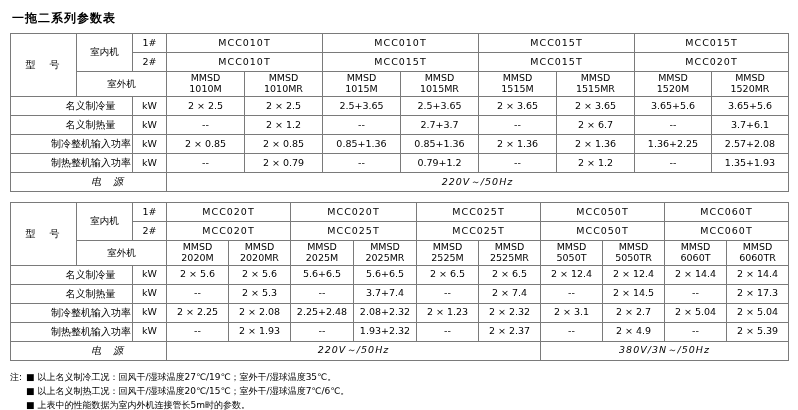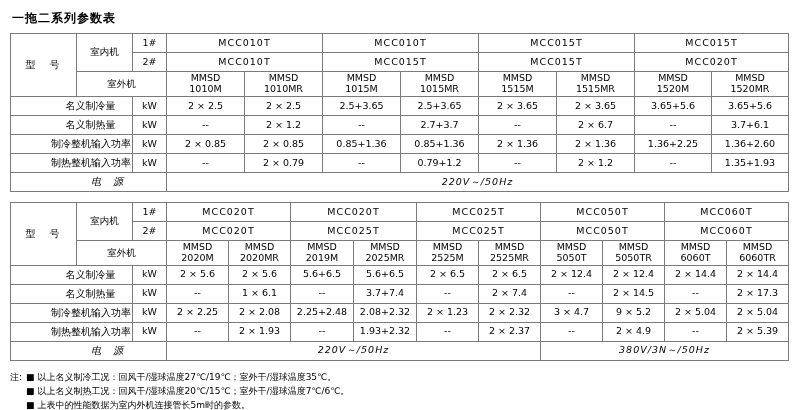--- a/index.html
+++ b/index.html
@@ -155,21 +155,21 @@
       <tr>
         <td colspan="2" class="rowlabel">制冷整机输入功率</td>
         <td class="unit">kW</td>
         <td>2 × 0.85</td>
         <td>2 × 0.85</td>
         <td>0.85+1.36</td>
         <td>0.85+1.36</td>
         <td>2 × 1.36</td>
         <td>2 × 1.36</td>
         <td>1.36+2.25</td>
-        <td>1.36+2.60</td>
+        <td>2.57+2.08</td>
       </tr>
       <tr>
         <td colspan="2" class="rowlabel">制热整机输入功率</td>
         <td class="unit">kW</td>
         <td>--</td>
         <td>2 × 0.79</td>
         <td>--</td>
         <td>0.79+1.2</td>
         <td>--</td>
         <td>2 × 1.2</td>
@@ -223,21 +223,21 @@
         <td class="mmsd">
           <span>MMSD</span><br>
           <span>2020M</span>
         </td>
         <td class="mmsd">
           <span>MMSD</span><br>
           <span>2020MR</span>
         </td>
         <td class="mmsd">
           <span>MMSD</span><br>
-          <span>2019M</span>
+          <span>2025M</span>
         </td>
         <td class="mmsd">
           <span>MMSD</span><br>
           <span>2025MR</span>
         </td>
         <td class="mmsd">
           <span>MMSD</span><br>
           <span>2525M</span>
         </td>
         <td class="mmsd">
@@ -273,41 +273,41 @@
         <td>2 × 6.5</td>
         <td>2 × 12.4</td>
         <td>2 × 12.4</td>
         <td>2 × 14.4</td>
         <td>2 × 14.4</td>
       </tr>
       <tr>
         <td colspan="2" class="rowlabel">名义制热量</td>
         <td class="unit">kW</td>
         <td>--</td>
-        <td>1 × 6.1</td>
+        <td>2 × 5.3</td>
         <td>--</td>
         <td>3.7+7.4</td>
         <td>--</td>
         <td>2 × 7.4</td>
         <td>--</td>
         <td>2 × 14.5</td>
         <td>--</td>
         <td>2 × 17.3</td>
       </tr>
       <tr>
         <td colspan="2" class="rowlabel">制冷整机输入功率</td>
         <td class="unit">kW</td>
         <td>2 × 2.25</td>
         <td>2 × 2.08</td>
         <td>2.25+2.48</td>
         <td>2.08+2.32</td>
         <td>2 × 1.23</td>
         <td>2 × 2.32</td>
-        <td>3 × 4.7</td>
-        <td>9 × 5.2</td>
+        <td>2 × 3.1</td>
+        <td>2 × 2.7</td>
         <td>2 × 5.04</td>
         <td>2 × 5.04</td>
       </tr>
       <tr>
         <td colspan="2" class="rowlabel">制热整机输入功率</td>
         <td class="unit">kW</td>
         <td>--</td>
         <td>2 × 1.93</td>
         <td>--</td>
         <td>1.93+2.32</td>

